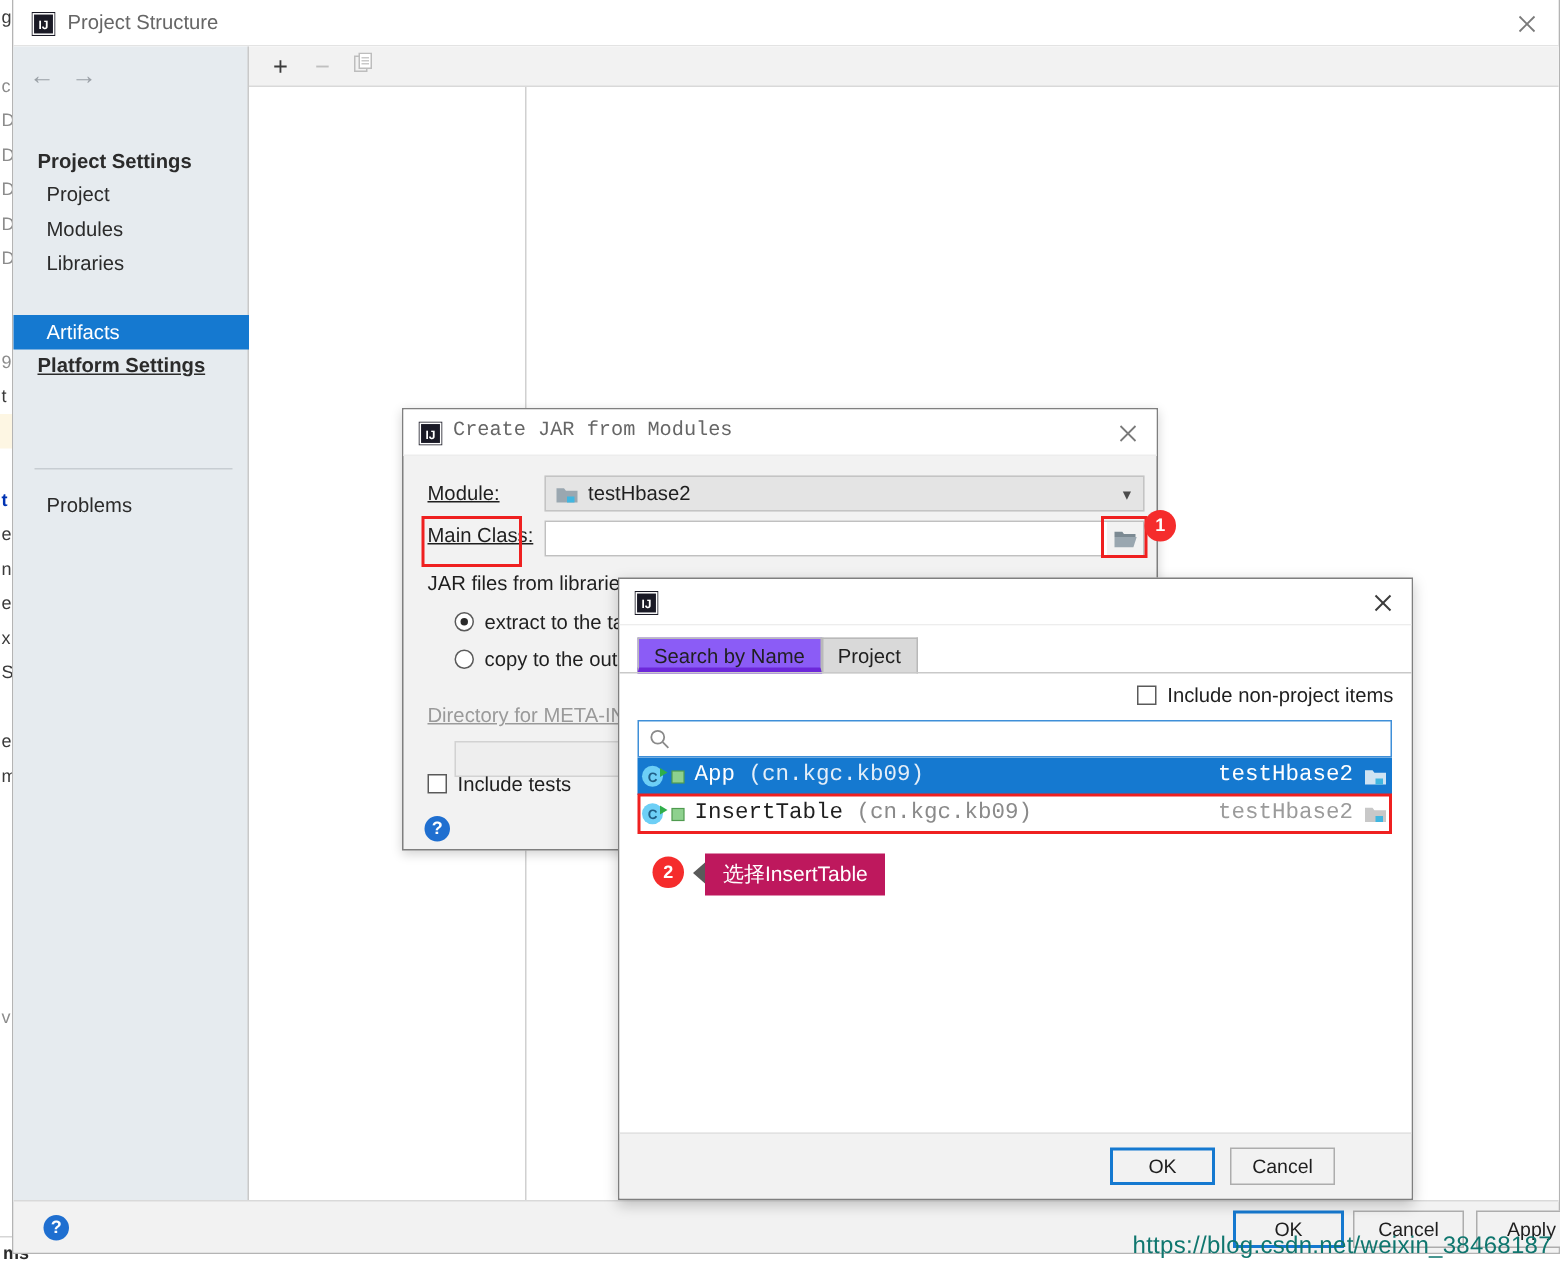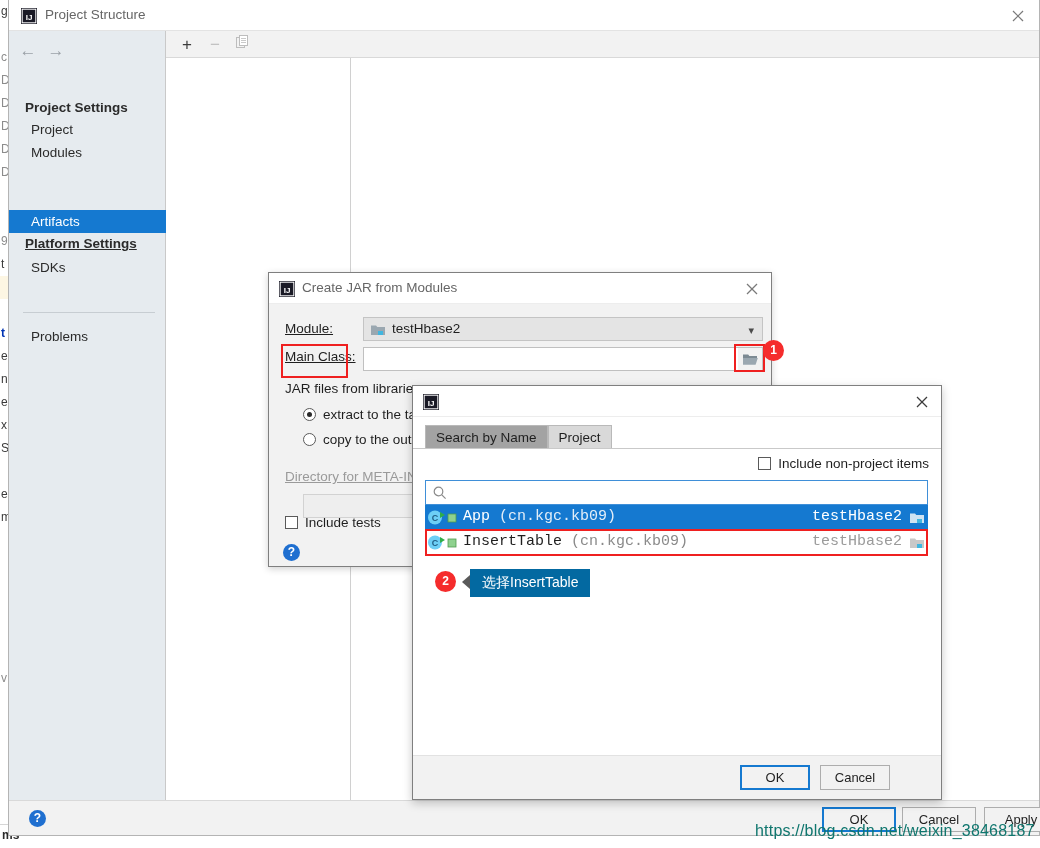--- a/index.html
+++ b/index.html
@@ -169,21 +169,21 @@
     position: absolute; left: 268px; top: 272px; width: 504px; height: 295px;
     background: #f2f2f2;
     border: 1px solid #7f7f7f;
     box-shadow: 0 2px 7px rgba(0,0,0,0.18);
   }
   .cj-titlebar {
     position: relative; height: 31px; background: #ffffff;
     border-bottom: 1px solid #ededed;
   }
   .cj-title-icon { position: absolute; left: 10px; top: 8px; width: 16px; height: 16px; }
-  .cj-title-text { position: absolute; left: 33px; top: 7px; font-size: 13.5px; color: #666666; }
+  .cj-title-text { position: absolute; left: 33px; top: 7px; font-size: 13.5px; color: #666666; font-family: Liberation Mono, monospace; }
   .cj-close { position: absolute; right: 8px; top: 5px; width: 22px; height: 22px; }
 
   .cj-body { position: absolute; left: 0; top: 31px; width: 502px; height: 262px; }
 
   .lbl {
     position: absolute; font-size: 13.5px; color: #1f1f1f; white-space: nowrap; text-decoration: underline;
   }
   .lbl.disabled { color: #9a9a9a; }
 
   .combo {
@@ -260,21 +260,21 @@
   }
   .smc-tabstrip {
     position: absolute; left: 12px; top: 8px; height: 24px;
   }
   .smc-tab {
     float: left; height: 24px; padding: 0 10px;
     font-size: 13.5px; line-height: 23px;
     border: 1px solid #b9b9b9; border-bottom: none;
     background: #d9d9d9; color: #1f1f1f;
   }
-  .smc-tab.active { background: #a3a3a3; border-bottom: 1px solid #6d28d9; }
+  .smc-tab.active { background: #8b5cf6; border-bottom: 4px solid #6d28d9; }
   .smc-tab-underline {
     position: absolute; left: 0; top: 31px; width: 528px; height: 1px;
     background: #c9c9c9;
   }
   .smc-check {
     position: absolute; right: 12px; top: 39px;
     font-size: 13.5px; color: #1f1f1f; white-space: nowrap;
   }
   .smc-search {
     position: absolute; left: 12px; top: 63px; width: 503px; height: 25px;
@@ -308,21 +308,21 @@
   .smc-footer {
     position: absolute; left: 0; bottom: 0; width: 528px; height: 44px;
     background: #f2f2f2; border-top: 1px solid #e2e2e2;
   }
   .smc-btn-ok { position: absolute; right: 131px; top: 9px; width: 70px; }
   .smc-btn-cancel { position: absolute; right: 51px; top: 9px; width: 70px; }
 
   
   .tooltip-box {
     position: absolute;
-    background: #0369a1; color: #ffffff;
+    background: #be185d; color: #ffffff;
     font-size: 14px; padding: 5px 12px;
     white-space: nowrap;
     font-family: "Liberation Sans", sans-serif;
   }
   .tooltip-arrow {
     position: absolute;
     width: 0; height: 0;
     border-top: 7px solid transparent;
     border-bottom: 7px solid transparent;
     border-right: 8px solid #5a5a5a;
@@ -402,24 +402,24 @@
 
     <div class="ps-sidebar">
       <div class="nav-arrows">
         <span class="nav-arrow back">←</span>
         <span class="nav-arrow fwd">→</span>
       </div>
 
       <div class="nav-group-title" style="top:69px;">Project Settings</div>
       <div class="nav-item" style="top:87px;">Project</div>
       <div class="nav-item" style="top:110px;">Modules</div>
+      <div class="nav-item" style="top:133px;">Libraries</div>
       <div class="nav-item selected" style="top:179px;">Artifacts</div>
 
       <div class="nav-group-title" style="top:205px;text-decoration:underline;">Platform Settings</div>
-      <div class="nav-item" style="top:225px;">SDKs</div>
 
       <div class="nav-sep" style="top:281px;"></div>
       <div class="nav-item" style="top:294px;">Problems</div>
     </div>
 
     <div class="ps-right">
       <div class="ps-toolbar">
         <span class="tb-btn add" style="left:8px;">+</span>
         <span class="tb-btn minus" style="left:36px;">−</span>
         <span class="tb-btn copy" style="left:64px;">

